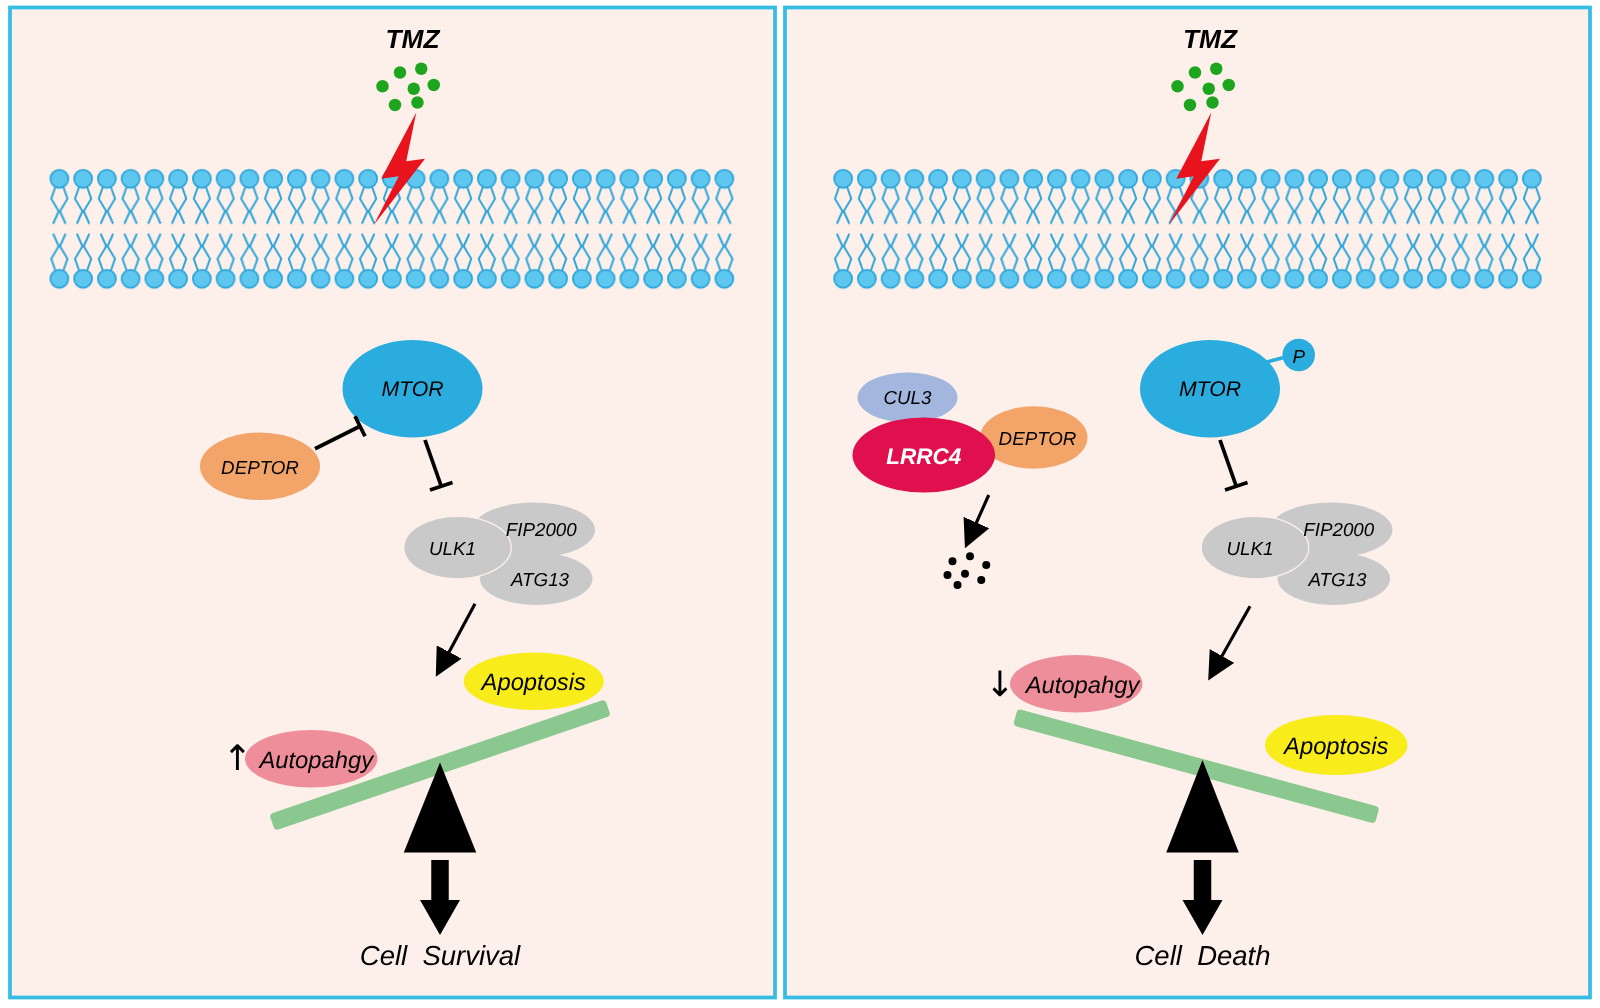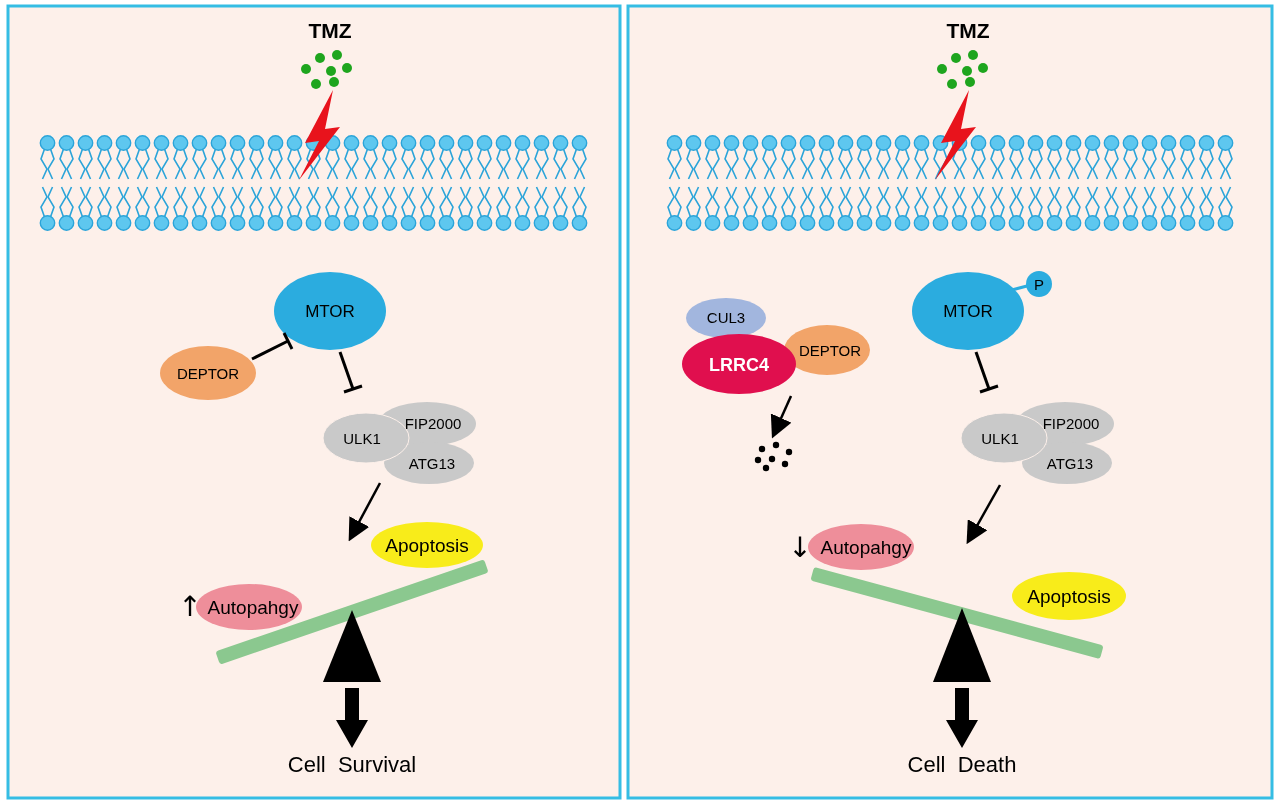--- a/index.html
+++ b/index.html
@@ -1,16 +1,16 @@
 <!DOCTYPE html>
 <html><head>
 <meta charset="utf-8">
 <style>
   html,body{margin:0;padding:0;background:#ffffff;}
-  .stage{position:relative;width:1280px;height:806px;background:#ffffff;overflow:hidden;}
+  .stage{position:relative;width:1280px;height:806px;background:#ffffff;overflow:hidden;font-style:italic;}
   svg{display:block;}
   text{font-family:"Liberation Sans","DejaVu Sans",sans-serif;fill:#000;white-space:pre;}
   .t-big{font-size:21px;font-weight:bold;}
   .t-node{font-size:17px;}
   .t-small{font-size:15px;}
   .t-outcome{font-size:22px;}
   .t-balance{font-size:19px;}
   .t-white{fill:#ffffff;font-weight:bold;font-size:18px;}
   .glyph{font-family:"DejaVu Sans",sans-serif;font-size:28px;}
   .inhib{stroke:#000;stroke-width:3;fill:none;}

